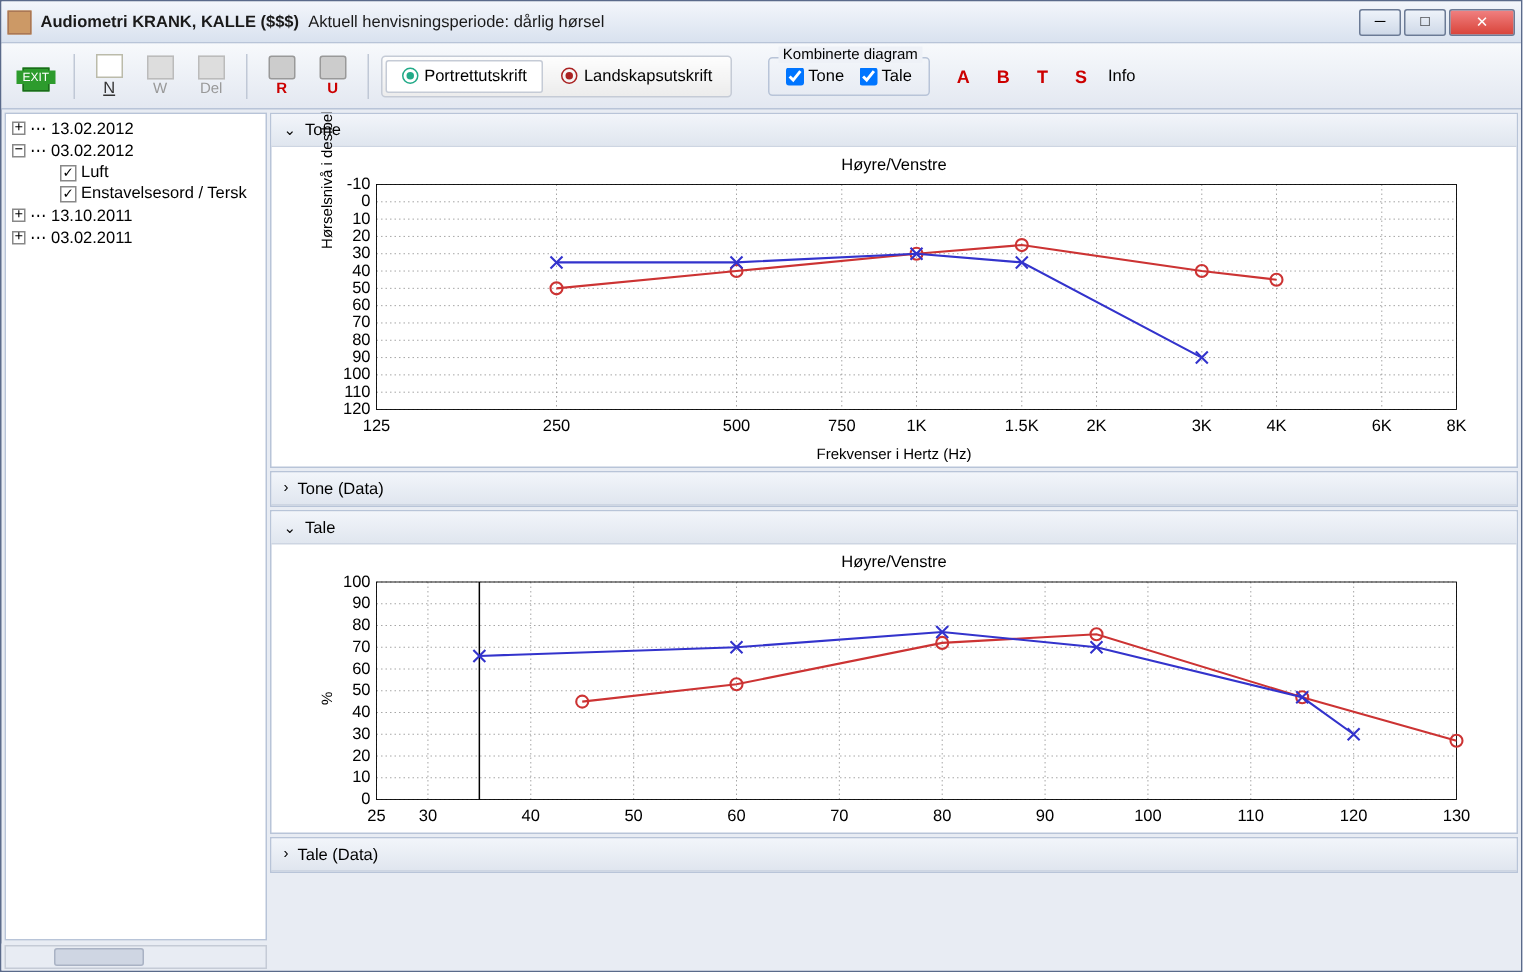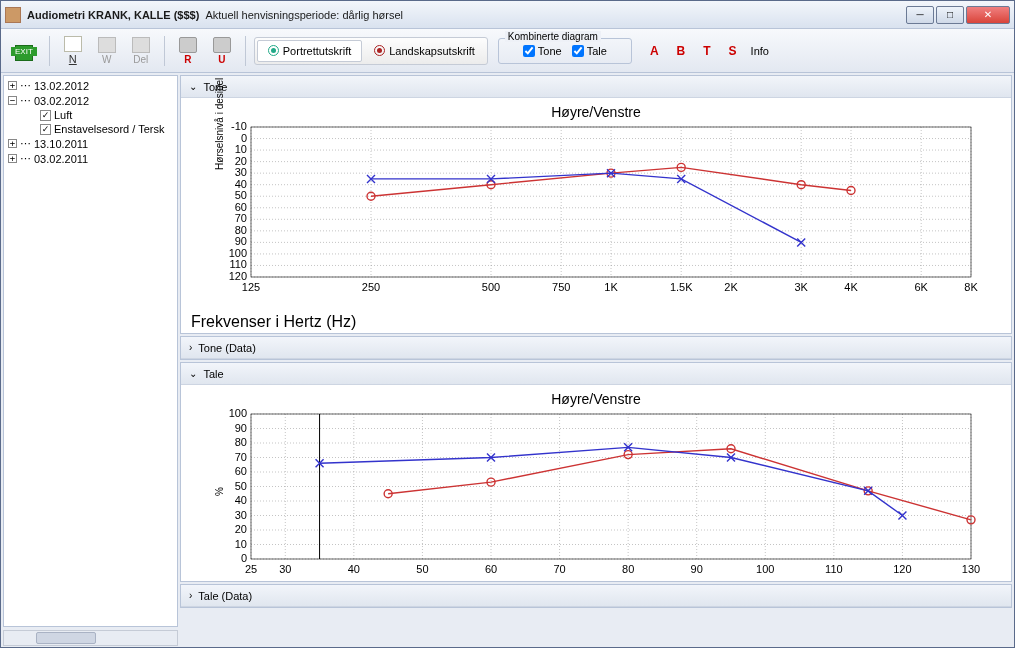--- a/index.html
+++ b/index.html
@@ -23,21 +23,21 @@
 .tbtn .red{color:#c00;font-weight:bold}
 .sep{width:1px;height:30px;background:#c0c8d6;margin:0 4px}
 .radio-group{display:flex;gap:2px;background:linear-gradient(#fdfdfd,#ececec);border:1px solid #c5cbd6;border-radius:3px;padding:2px}
 .radio-item{display:flex;align-items:center;gap:4px;padding:4px 10px;border-radius:2px}
 .radio-item.sel{background:#fff;border:1px solid #c5cbd6}
 .rdot{width:11px;height:11px;border-radius:50%;border:1px solid #888;display:flex;align-items:center;justify-content:center}
 .rdot.green{border-color:#2a8}
 .rdot.green::after{content:"";width:5px;height:5px;border-radius:50%;background:#2a8}
 .rdot.red{border-color:#a22}
 .rdot.red::after{content:"";width:5px;height:5px;border-radius:50%;background:#a22}
-.fieldset{border:1px solid #b8c4d8;border-radius:3px;padding:4px 24px 6px;position:relative;margin-left:6px}
+.fieldset{border:1px solid #b8c4d8;border-radius:3px;padding:4px 11px 6px;position:relative;margin-left:20px}
 .fieldset .legend{position:absolute;top:-8px;left:6px;background:#eef1f7;padding:0 3px;font-size:10px}
 .fieldset .cks{display:flex;gap:10px;margin-top:2px}
 .ck{display:flex;align-items:center;gap:3px}
 .ck input{width:12px;height:12px}
 .abts{display:flex;gap:18px;margin-left:14px}
 .abts span{color:#c00;font-weight:bold;font-size:12px}
 .lang{margin-left:14px}
 .lang select{width:140px;height:20px;font-size:11px}
 .info{margin-left:10px;margin-right:4px}
 .body{flex:1;display:flex;overflow:hidden}
@@ -46,25 +46,25 @@
 .tnode.lv1{padding-left:2px}
 .tnode.lv2{padding-left:34px}
 .expander{width:9px;height:9px;border:1px solid #888;display:flex;align-items:center;justify-content:center;font-size:9px;line-height:1;font-family:monospace}
 .chk{width:11px;height:11px;border:1px solid #888;display:flex;align-items:center;justify-content:center;font-size:9px}
 .chk::after{content:"✓"}
 .main{flex:1;display:flex;flex-direction:column;margin:2px 2px 2px 0;overflow:hidden}
 .panel{border:1px solid #b8c4d8;background:#fff}
 .panel-hdr{height:22px;background:linear-gradient(#f2f5fa,#e0e6ef);border-bottom:1px solid #cdd5e2;display:flex;align-items:center;padding:0 8px;gap:6px;font-size:11px}
 .chev{font-size:10px}
 .chart{padding:6px 10px 2px;position:relative}
-.chart-title{text-align:center;font-size:14px;margin-bottom:2px}
+.chart-title{text-align:center;font-size:11px;margin-bottom:2px}
 .plot{position:relative;height:175px;margin-left:30px}
 .plot2{height:170px}
 .ylabel{position:absolute;left:-2px;top:50%;transform:rotate(-90deg) translateX(40%);transform-origin:left;font-size:10px;white-space:nowrap}
-.xlabel{text-align:left;font-size:16px;margin-top:16px}
+.xlabel{text-align:center;font-size:10px;margin-top:5px}
 svg{display:block}
 .statusbar{height:18px;background:#e8ecf3;display:flex;align-items:center}
 .hscroll{width:175px;height:16px;background:#e8ecf3;border:1px solid #c5cbd6;margin:0 2px;position:relative}
 .hthumb{position:absolute;left:32px;top:1px;width:60px;height:12px;background:#cfd6e3;border:1px solid #a9b2c4;border-radius:2px}
 </style>
 </head>
 <body>
 
 <div class="window">
   <div class="titlebar">

